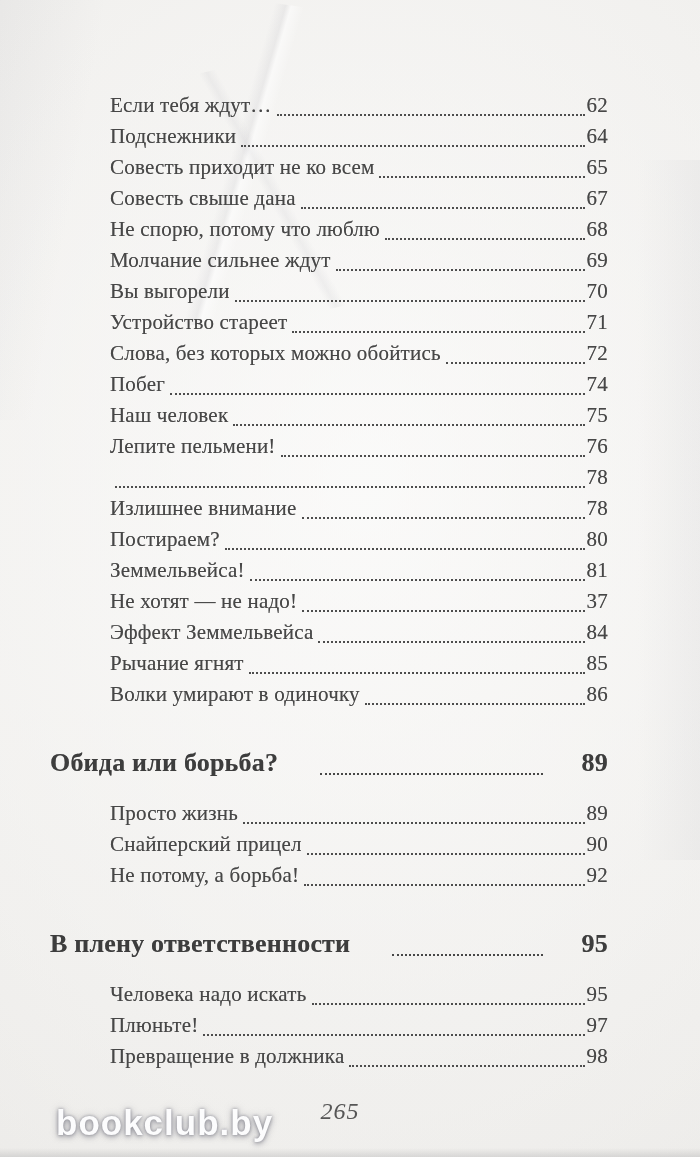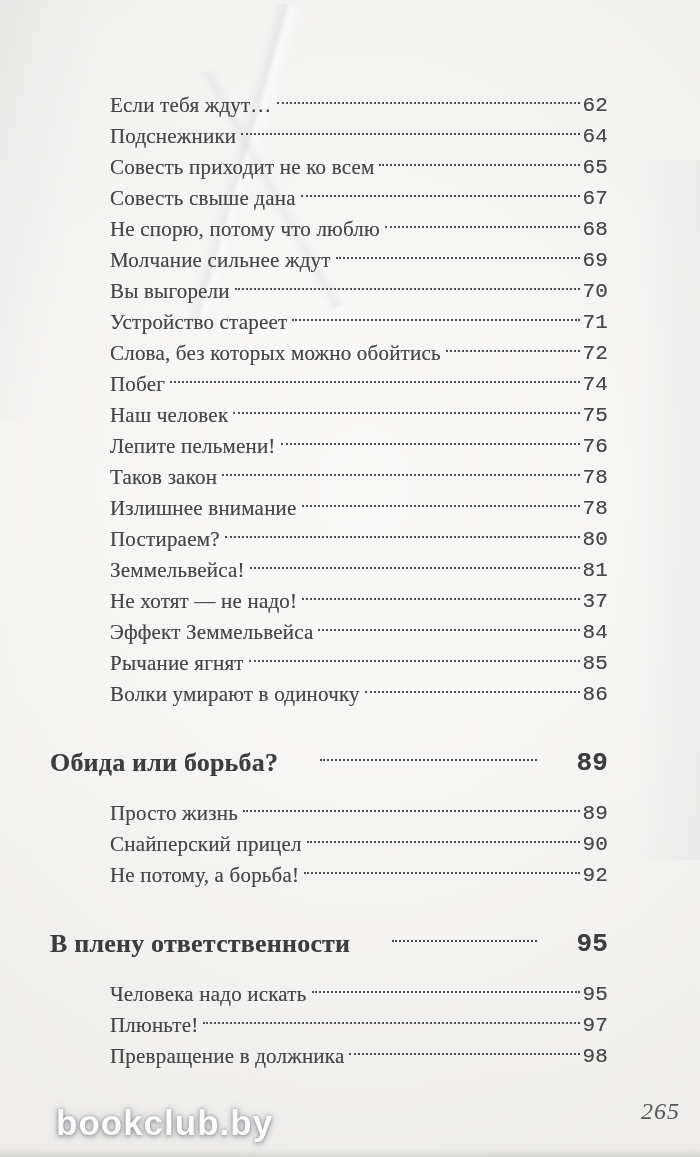--- a/index.html
+++ b/index.html
@@ -50,37 +50,37 @@
   }
 
   .toc {
     position: absolute;
     left: 50px;
     top: 90px;
     width: 558px;
   }
   .toc-row {
     display: flex;
-    align-items: center;
+    align-items: flex-end;
     margin-left: 60px;
     height: 31px;
     line-height: 31px;
     font-size: 21px;
     letter-spacing: 0.2px;
     text-shadow: 0 0 0.6px rgba(70,70,70,0.55);
     white-space: nowrap;
   }
   .toc-row .title { flex: 0 0 auto; }
   .toc-row .leader {
     flex: 1 1 auto;
     border-bottom: 2px dotted #4d4d4d;
     margin: 0 2px 5px 5px;
     min-width: 12px;
   }
-  .toc-row .pagenum { flex: 0 0 auto; font-family: Liberation Mono, monospace; }
+  .toc-row .pagenum { flex: 0 0 auto; }
 
   .toc-row.header-row {
     margin-left: 0;
     font-weight: bold;
     font-size: 26px;
     height: 38px;
     line-height: 38px;
     margin-top: 34px;
     margin-bottom: 16px;
     color: #3d3d3d;
@@ -90,21 +90,21 @@
     border-bottom: 2.5px dotted #474747;
     margin-bottom: 7px;
   }
   .toc-row.header-row + .toc-row {  }
 
   .folio {
     position: absolute;
     left: 0;
     top: 1098px;
     width: 680px;
-    text-align: right;
+    text-align: center;
     font-style: italic;
     font-size: 24px;
     color: #565656;
     letter-spacing: 1px;
   }
   .watermark {
     position: absolute;
     left: 12px;
     top: 1103px;
     font-family: "Liberation Sans", "DejaVu Sans", sans-serif;
@@ -183,21 +183,20 @@
     <span class="title">Наш человек</span>
     <span class="leader"></span>
     <span class="pagenum">75</span>
   </div>
       <div class="toc-row">
     <span class="title">Лепите пельмени!</span>
     <span class="leader"></span>
     <span class="pagenum">76</span>
   </div>
       <div class="toc-row">
-    <span class="title">Таков закон</span>
     <span class="leader"></span>
     <span class="pagenum">78</span>
   </div>
       <div class="toc-row">
     <span class="title">Излишнее внимание</span>
     <span class="leader"></span>
     <span class="pagenum">78</span>
   </div>
       <div class="toc-row">
     <span class="title">Постираем?</span>

